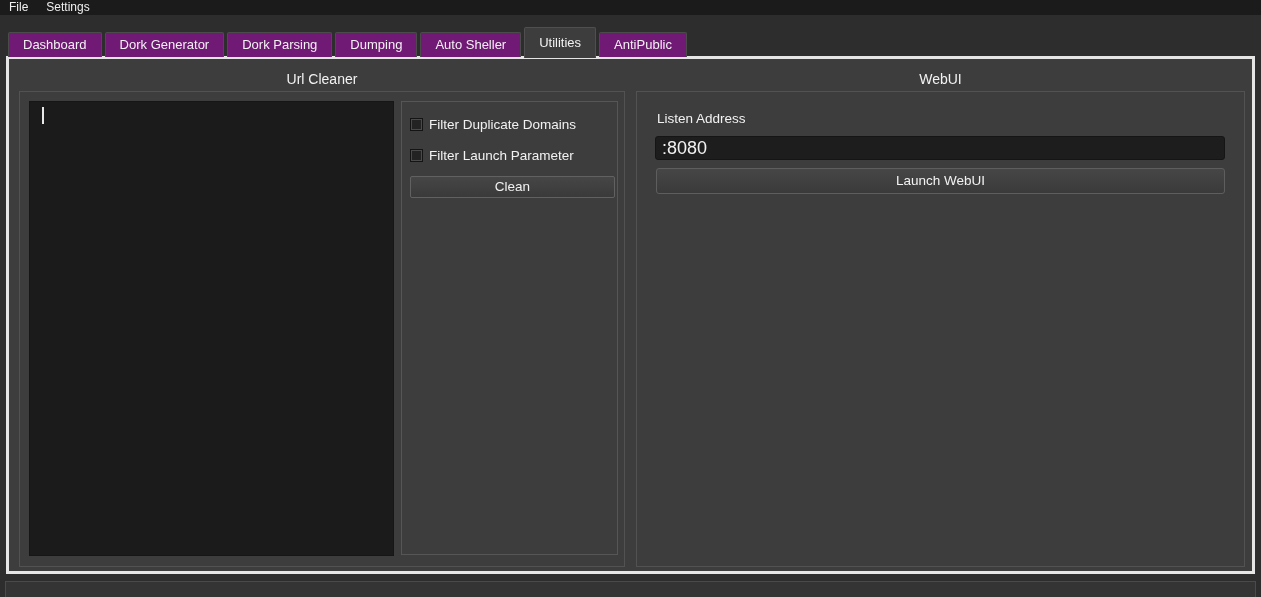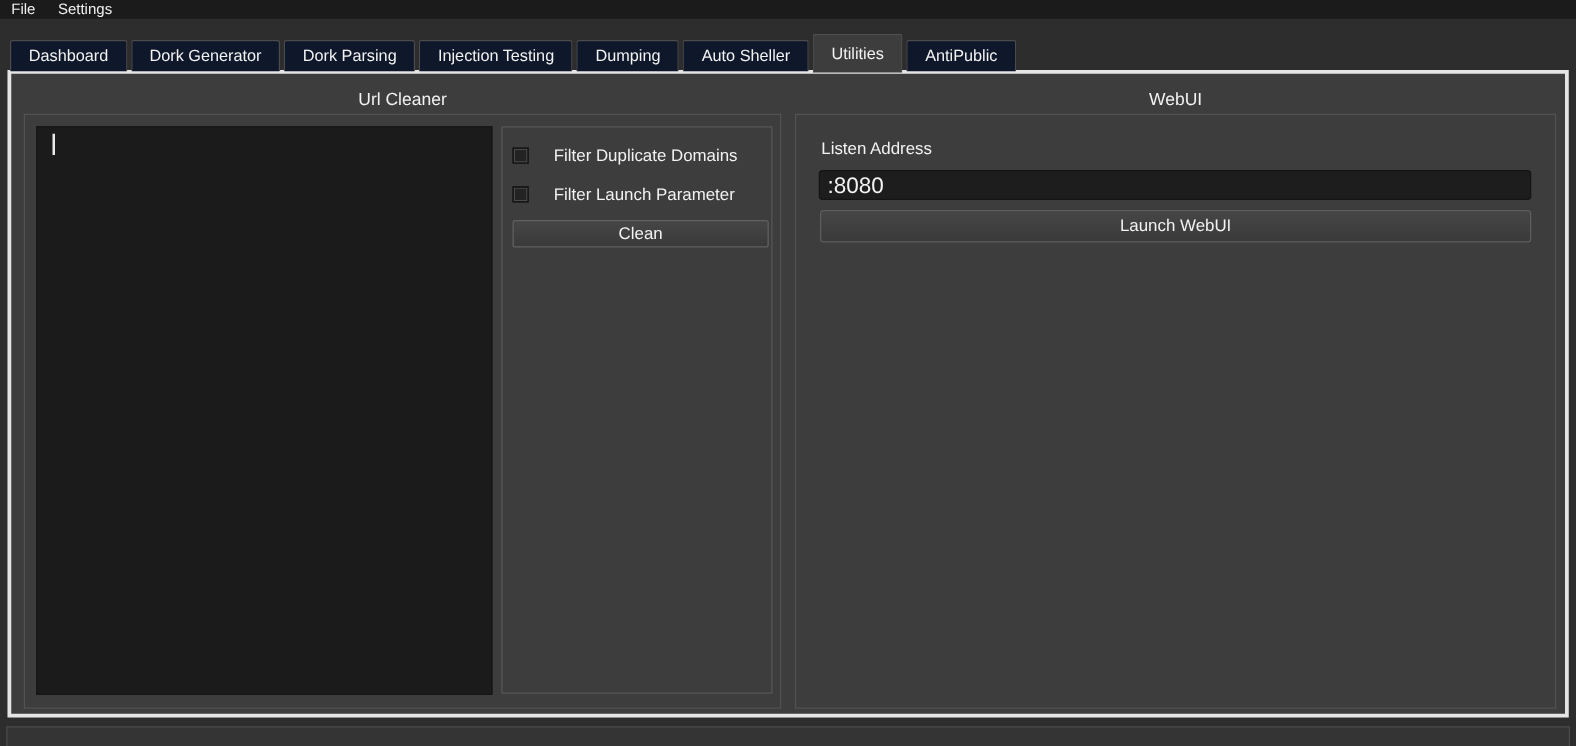--- a/index.html
+++ b/index.html
@@ -21,21 +21,21 @@
   .menu-item { padding: 0 9px; height: 15px; line-height: 15px; color: #efefef; cursor: default; }
   
   .tabstrip {
     position: absolute; left: 8px; top: 26px; height: 31px;
     display: flex; align-items: flex-end; gap: 3px;
     z-index: 3;
   }
   .tab {
     height: 25px;
     padding: 0 14px;
-    background: #0f172a;
+    background: #701a75;
     border: 1px solid #4b4b4b;
     border-bottom: none;
     border-radius: 2px 2px 0 0;
     font-size: 13px;
     line-height: 24px;
     white-space: nowrap;
     color: #f2f2f2;
     cursor: default;
   }
   .tab.selected {
@@ -74,21 +74,21 @@
   .caret {
     position: absolute; left: 33px; top: 48px; width: 2px; height: 17px;
     background: #e9e9e9; z-index: 2; pointer-events: none;
   }
   .cb-panel {
     position: absolute; left: 392px; top: 42px; width: 217px; height: 454px;
     border: 1px solid #565656;
   }
   .cb-row {
     position: absolute; left: 8px; height: 16px;
-    display: flex; align-items: center; gap: 20px;
+    display: flex; align-items: center; gap: 6px;
     cursor: default;
   }
   .cb-row-1 { top: 14px; }
   .cb-row-2 { top: 45px; }
   .cb-box {
     width: 13px; height: 13px;
     background: #232323;
     border: 1px solid #141414;
     box-shadow: 0 0 0 1px #4a4a4a inset;
     flex: 0 0 auto;
@@ -141,21 +141,20 @@
 
 <div class="menubar">
   <div class="menu-item">File</div>
   <div class="menu-item">Settings</div>
 </div>
 
 <div class="tabstrip">
   <div class="tab">Dashboard</div>
   <div class="tab">Dork Generator</div>
   <div class="tab">Dork Parsing</div>
-  <div class="tab">Injection Testing</div>
   <div class="tab">Dumping</div>
   <div class="tab">Auto Sheller</div>
   <div class="tab selected">Utilities</div>
   <div class="tab">AntiPublic</div>
 </div>
 
 <div class="panel">
 
   <div class="group-title title-urlcleaner">Url Cleaner</div>
   <div class="group-border border-urlcleaner"></div>

